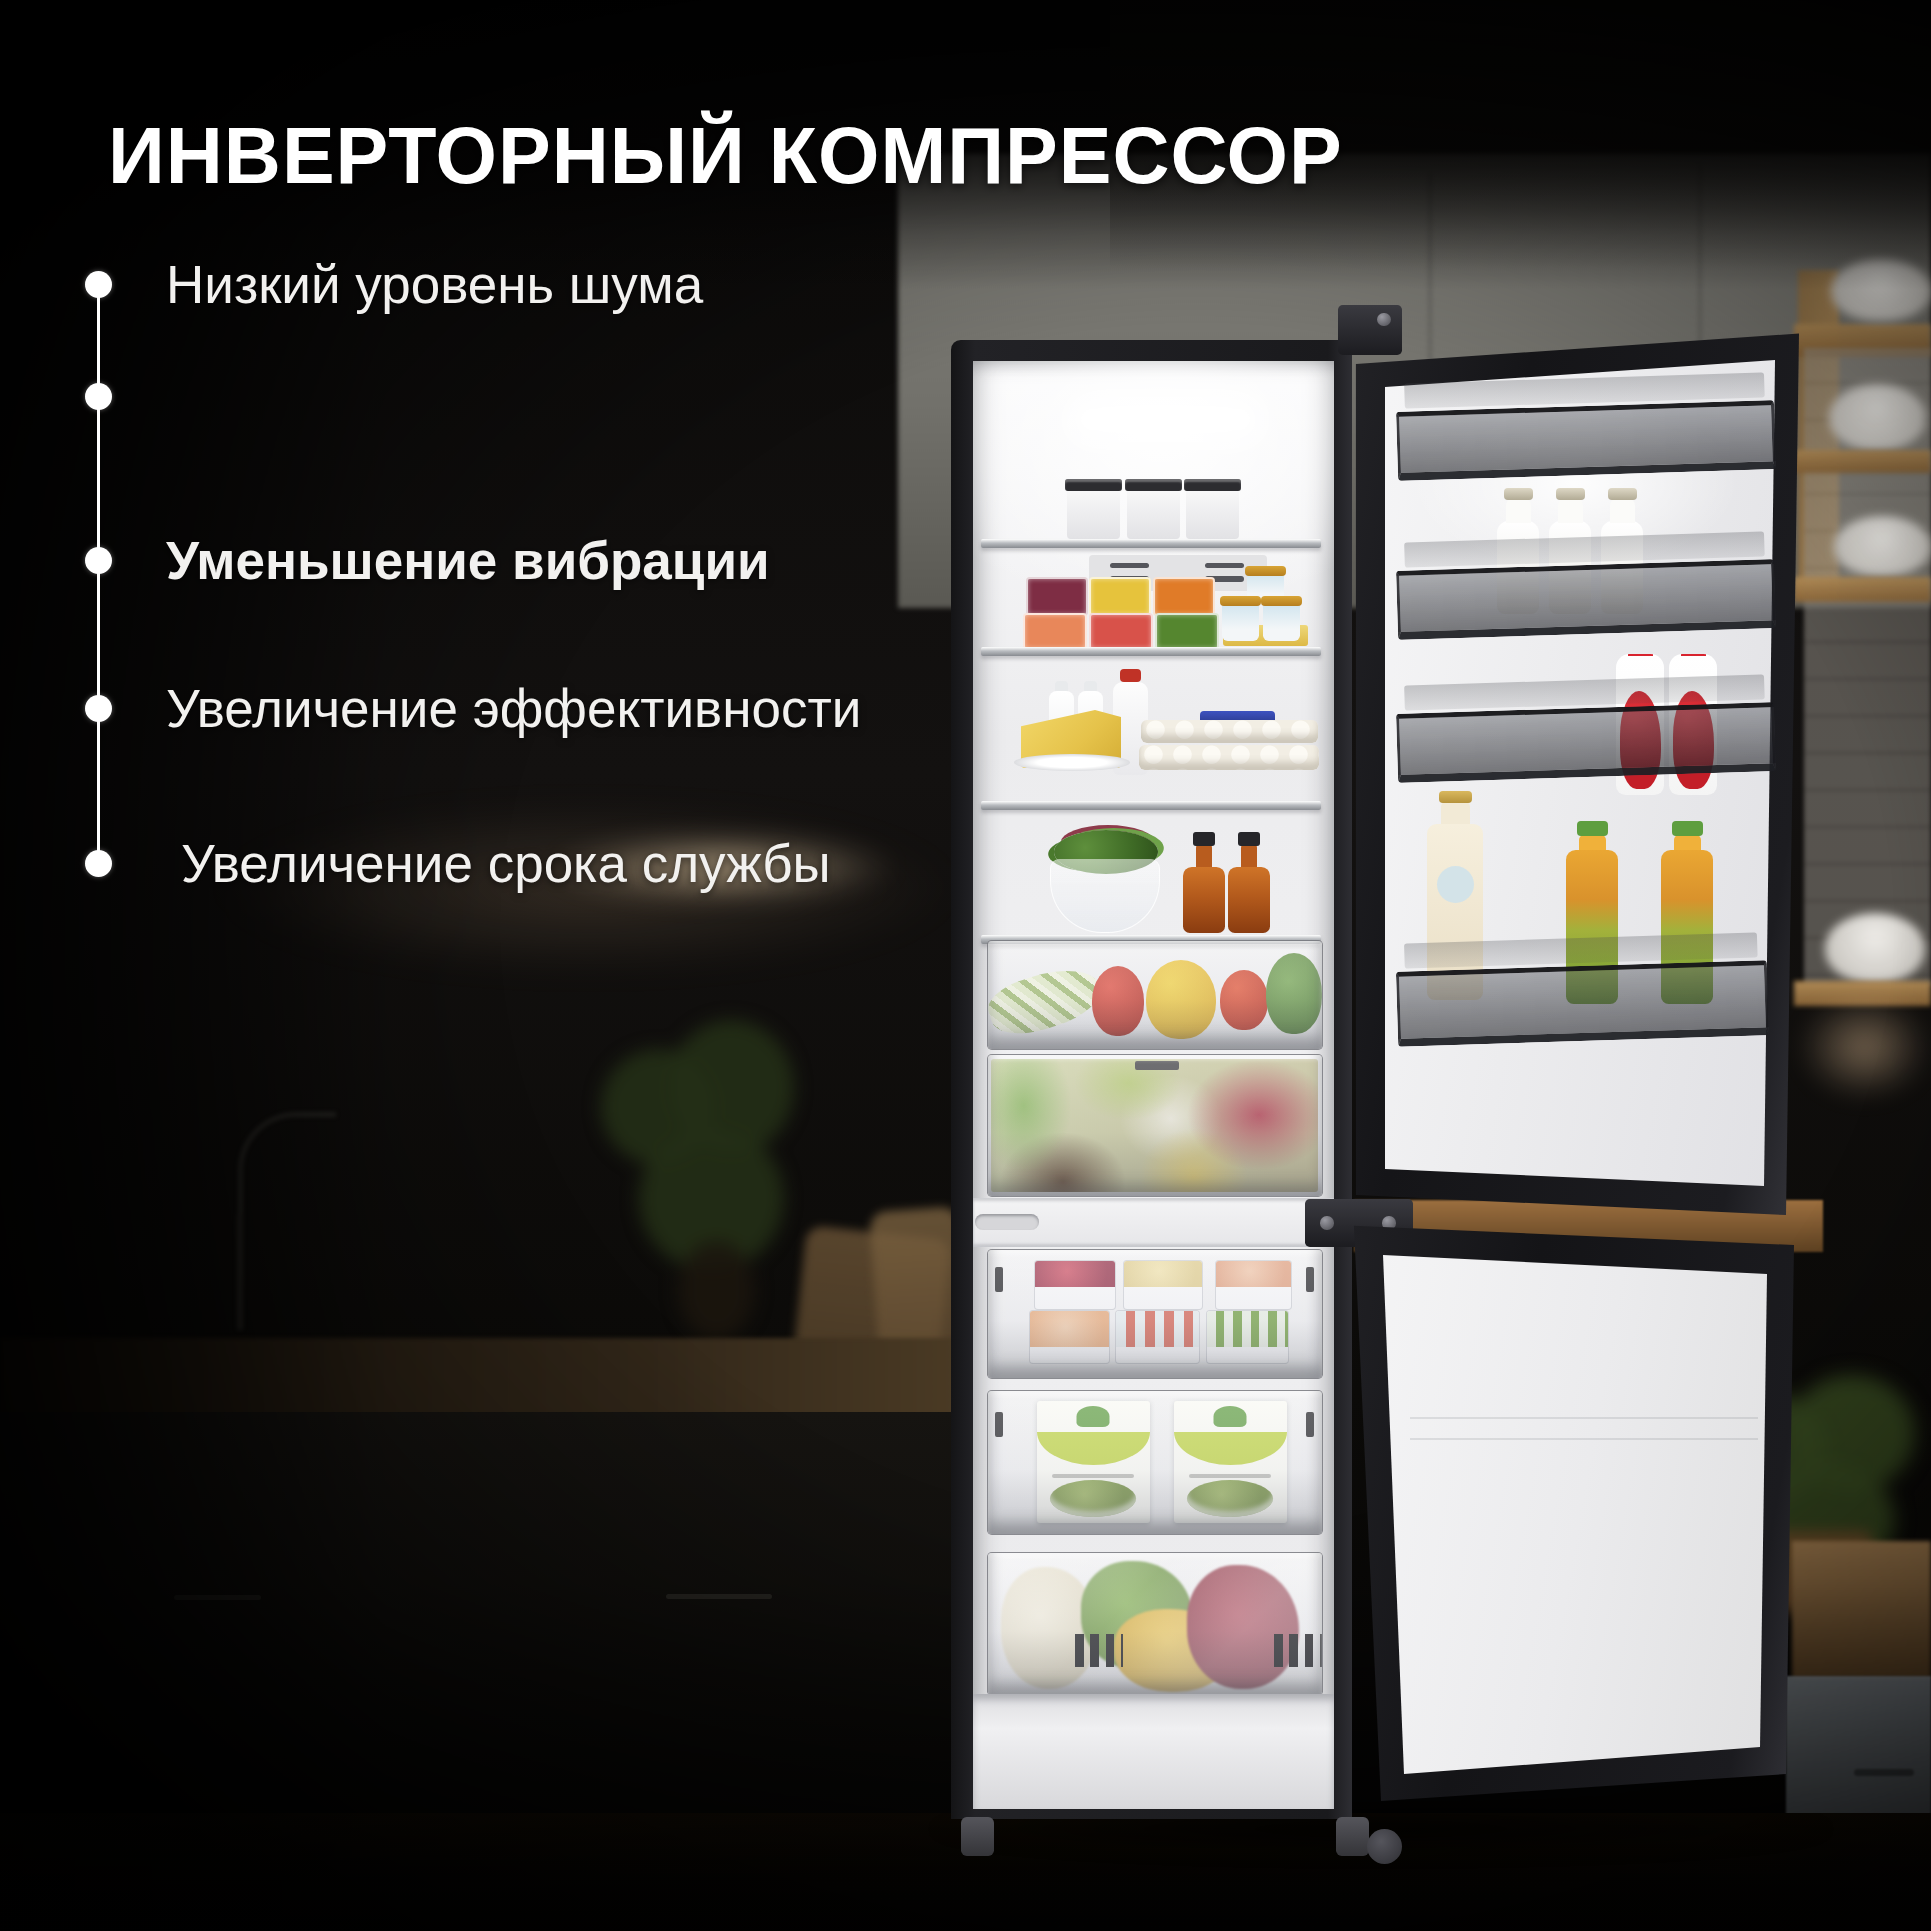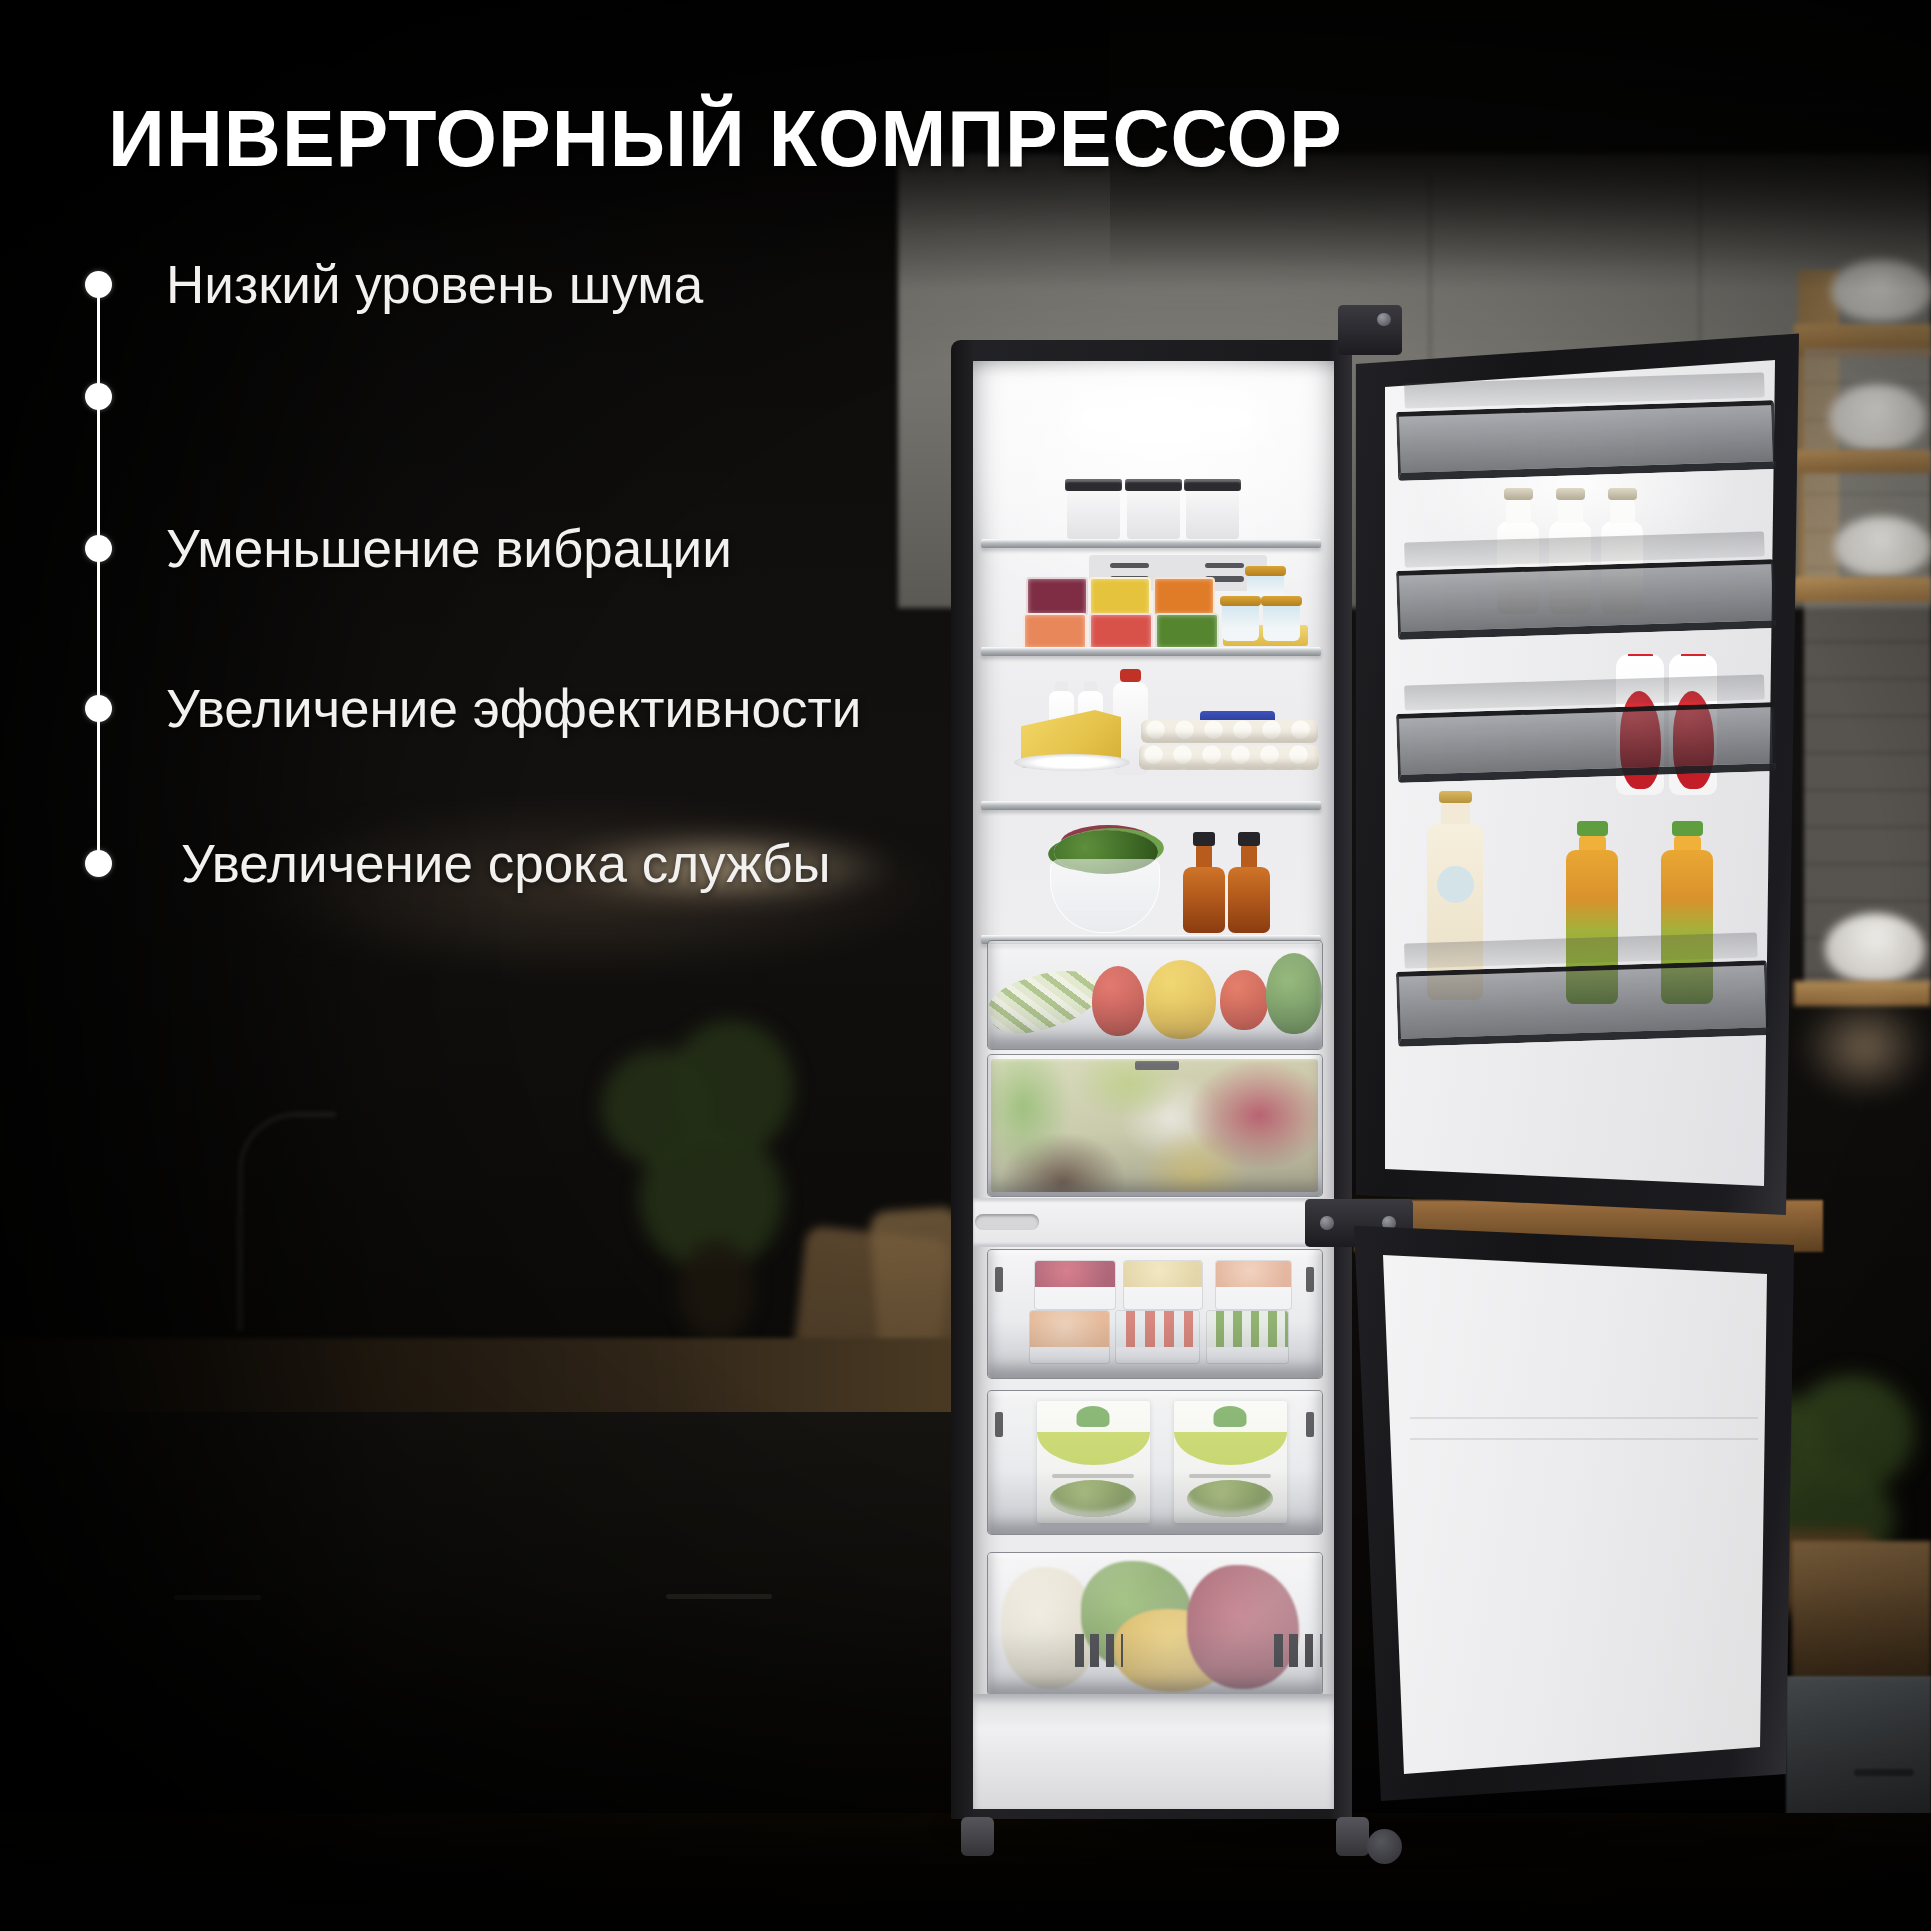--- a/index.html
+++ b/index.html
@@ -47,21 +47,21 @@
   .gap-counter{left:1354px;top:1200px;width:469px;height:52px;background:linear-gradient(180deg,#9c6f3f,#5f4222);filter:blur(1px);}
   .floor{left:0;top:1813px;width:1931px;height:118px;background:linear-gradient(180deg,#181006 0%,#0a0703 55%,#040302 100%);}
   .fridge-shadow{left:927px;top:1802px;width:908px;height:54px;border-radius:50%;
     background:radial-gradient(closest-side,rgba(0,0,0,.8),rgba(0,0,0,0));filter:blur(7.7px);}
   .vignette{inset:0;pointer-events:none;
     background:radial-gradient(1448px 1255px at 62% 48%,rgba(0,0,0,0) 48%,rgba(0,0,0,.45) 78%,rgba(0,0,0,.82) 100%),
                linear-gradient(90deg,rgba(0,0,0,.62) 0%,rgba(0,0,0,0) 20%),
                linear-gradient(180deg,rgba(0,0,0,.5) 0%,rgba(0,0,0,0) 12%,rgba(0,0,0,0) 82%,rgba(0,0,0,.55) 100%);}
 
   
-  .title{left:108px;top:93px;width:1352px;color:var(--title_text,#fff);font-size:79px;font-weight:bold;
+  .title{left:108px;top:110px;width:1352px;color:var(--title_text,#fff);font-size:79px;font-weight:bold;
     letter-spacing:1px;white-space:nowrap;text-shadow:0 1.9px 9.7px rgba(0,0,0,.6);}
   .features{left:85px;top:0;width:869px;}
   .vline{position:absolute;left:11.6px;top:285px;width:3.9px;height:579px;background:var(--bullet,#fff);border-radius:1.9px;}
   .feature{position:absolute;left:0;display:flex;align-items:flex-start;}
   .dot{width:27px;height:27px;border-radius:50%;background:var(--bullet,#fff);flex:0 0 27px;margin-top:20px;
        box-shadow:0 0 5.8px rgba(255,255,255,.35);}
   .ftext{margin-left:54px;color:var(--feature_text,#f2f1ef);font-size:53px;line-height:68px;
          text-shadow:0 1.9px 7.7px rgba(0,0,0,.55);white-space:nowrap;}
 
   
@@ -399,21 +399,21 @@
       <div class="ftext">
         <div>Низкий уровень шума</div>
         <div></div>
       </div>
     </div>
 
     <div class="feature" style="top:363px;">
       <span class="dot"></span>
     </div>
 
-    <div class="feature" style="top:515px;">
+    <div class="feature" style="top:527px;font-weight:bold;">
       <span class="dot"></span>
       <div class="ftext">
         <div>Уменьшение вибрации</div>
       </div>
     </div>
 
     <div class="feature" style="top:675px;">
       <span class="dot"></span>
       <div class="ftext">
         <div>Увеличение эффективности</div>

